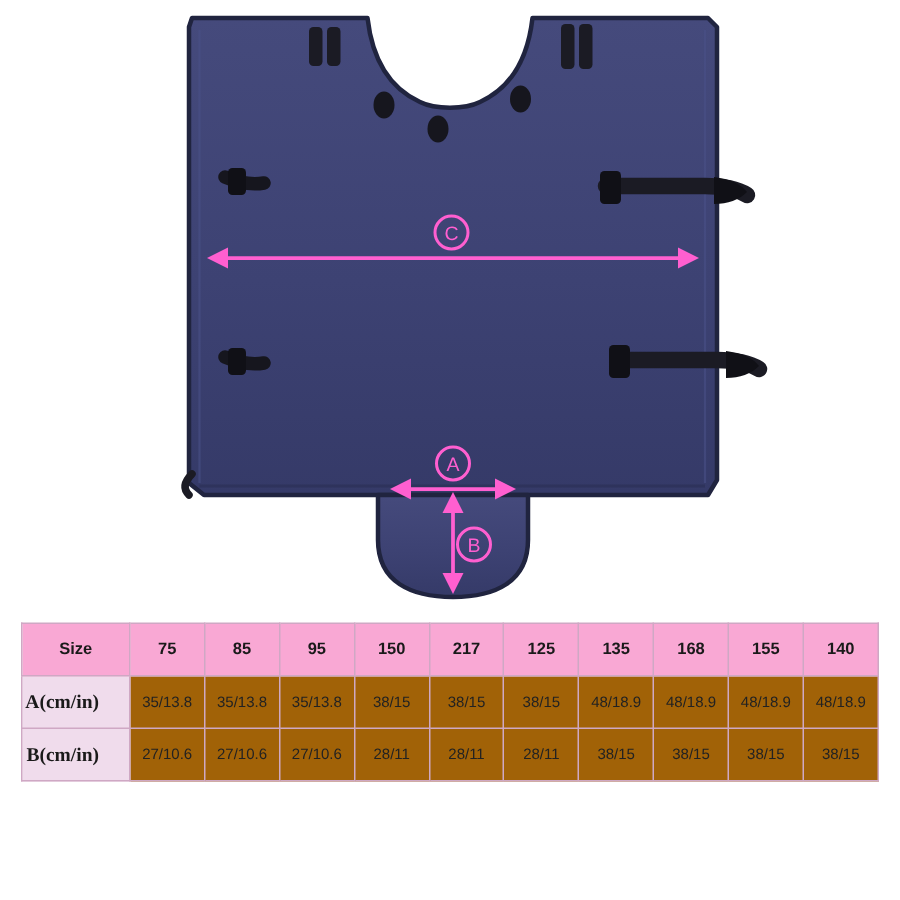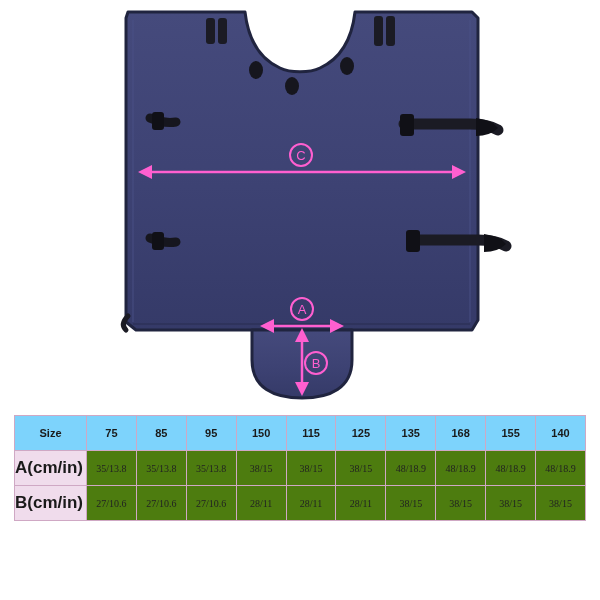--- a/index.html
+++ b/index.html
@@ -42,37 +42,37 @@
     table-layout: fixed;
   }
   #size-table th, #size-table td {
     border: 1px solid #cfa8c4;
     text-align: center;
     padding: 0;
     height: 34px;
     font-weight: normal;
   }
   #size-table thead th {
-    background: #7dd3fc;
+    background: #f9a8d4;
     font-weight: bold;
     font-size: 11px;
     color: #1a1a1a;
   }
   #size-table tbody th {
     background: #f0dcec;
     font-weight: bold;
-    font-size: 17px;
+    font-size: 13px;
     text-align: right;
-    padding-right: 8px;
+    padding-right: 20px;
     color: #1a1a1a;
+    font-family: Liberation Serif, serif;
   }
   #size-table tbody td {
-    background: #4d7c0f;
+    background: #a16207;
     font-size: 10px;
-    font-family: Liberation Serif, serif;
   }
   #size-table col.label-col { width: 72px; }
 </style>
 </head>
 <body>
 
 <div id="page">
 
   <div id="illustration">
     <svg width="600" height="405" viewBox="0 0 600 405" xmlns="http://www.w3.org/2000/svg">
@@ -192,21 +192,21 @@
         <col>
         <col>
     </colgroup>
     <thead>
       <tr>
         <th>Size</th>
         <th>75</th>
         <th>85</th>
         <th>95</th>
         <th>150</th>
-        <th>115</th>
+        <th>217</th>
         <th>125</th>
         <th>135</th>
         <th>168</th>
         <th>155</th>
         <th>140</th>
       </tr>
     </thead>
     <tbody>
       <tr>
         <th>A(cm/in)</th>

